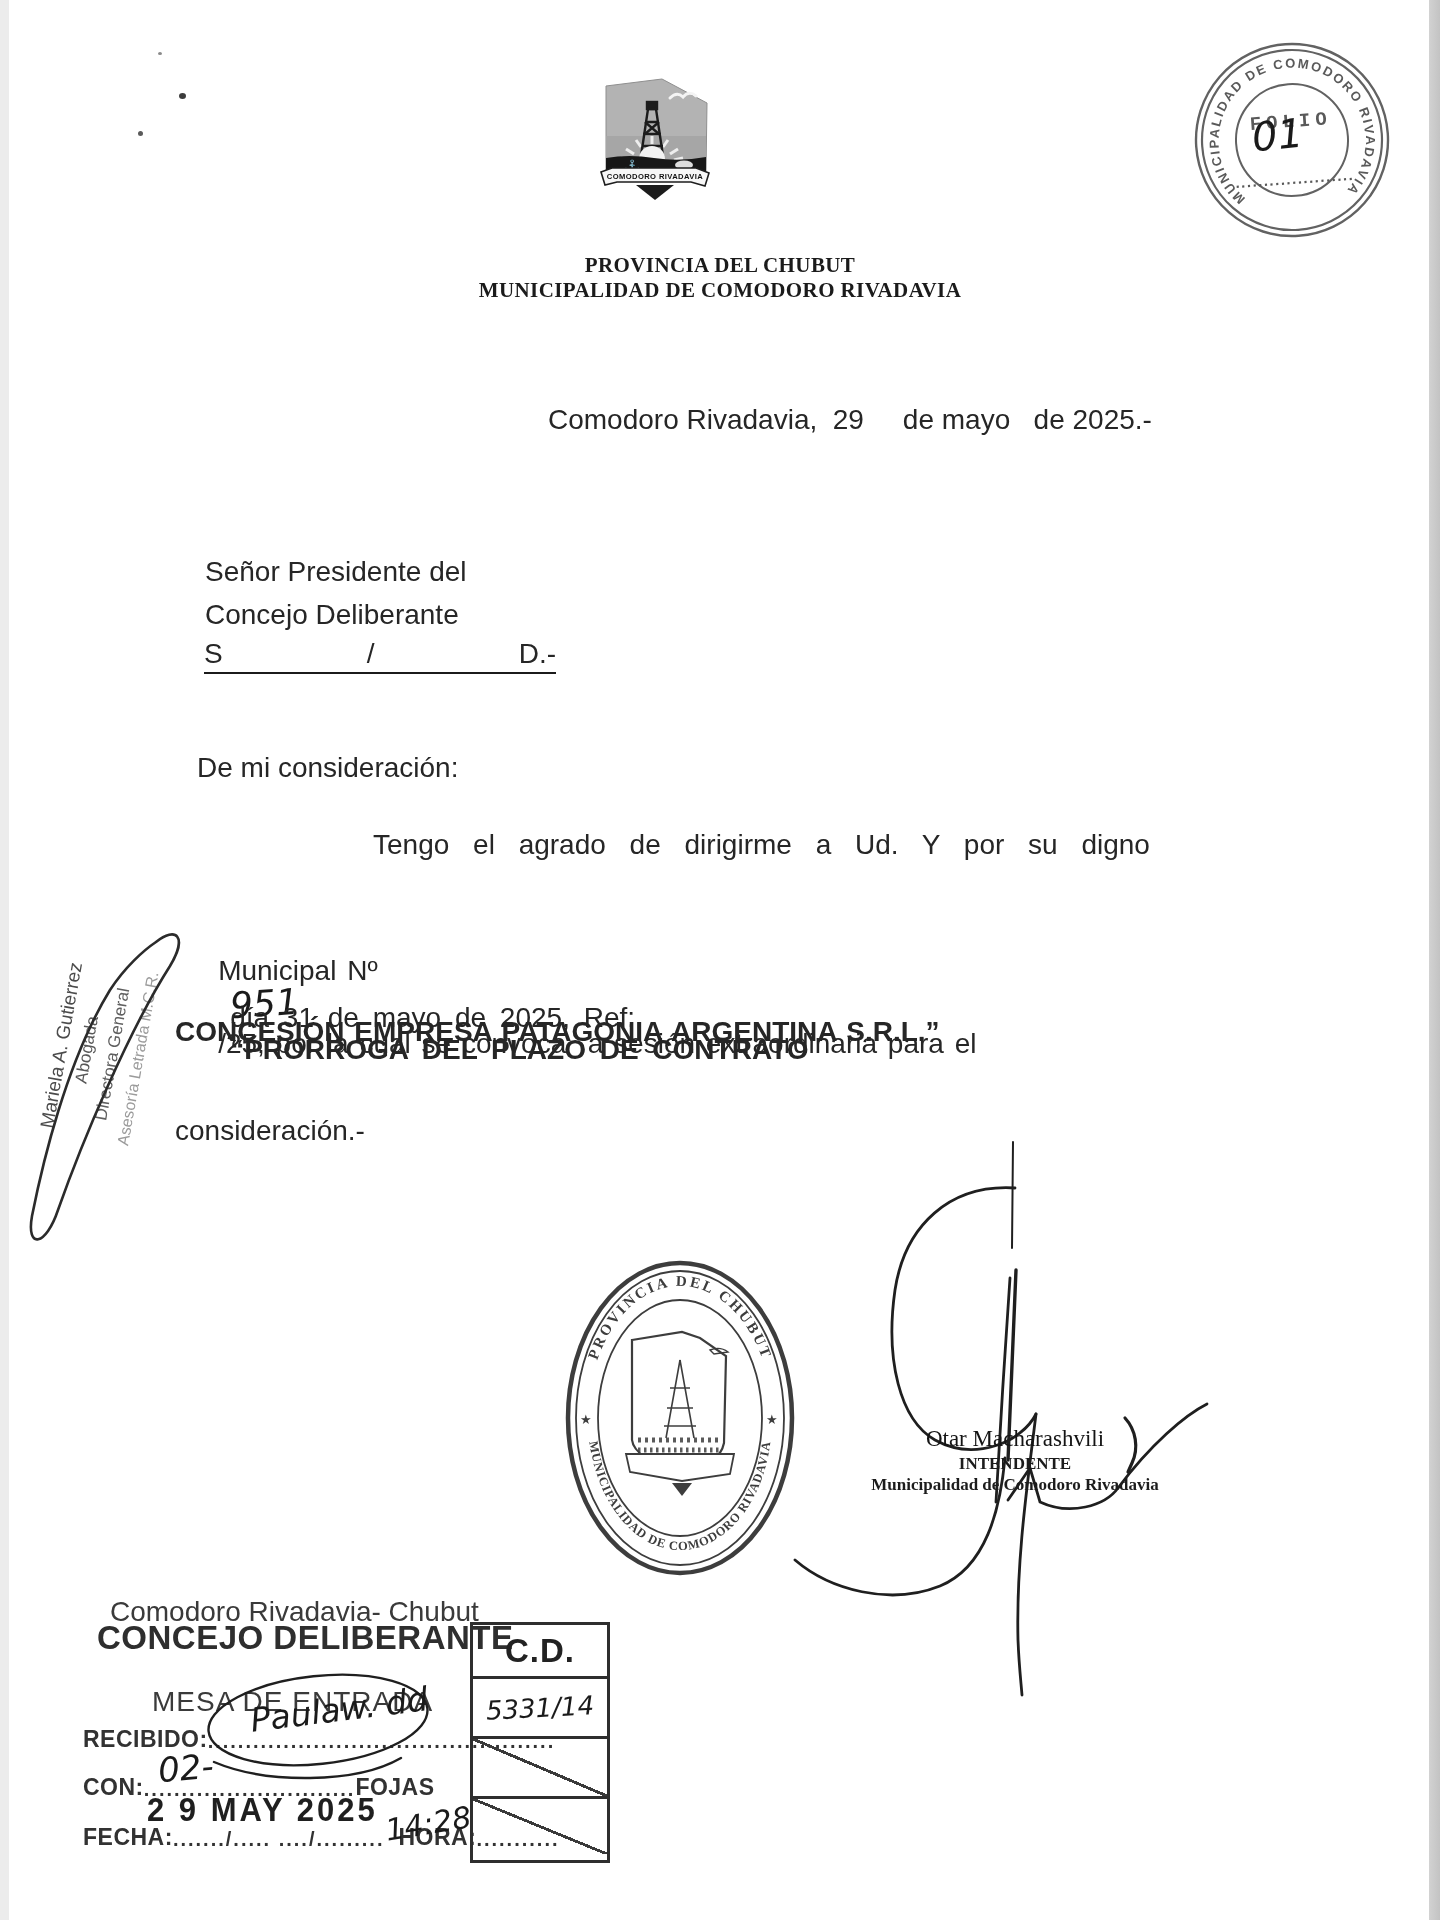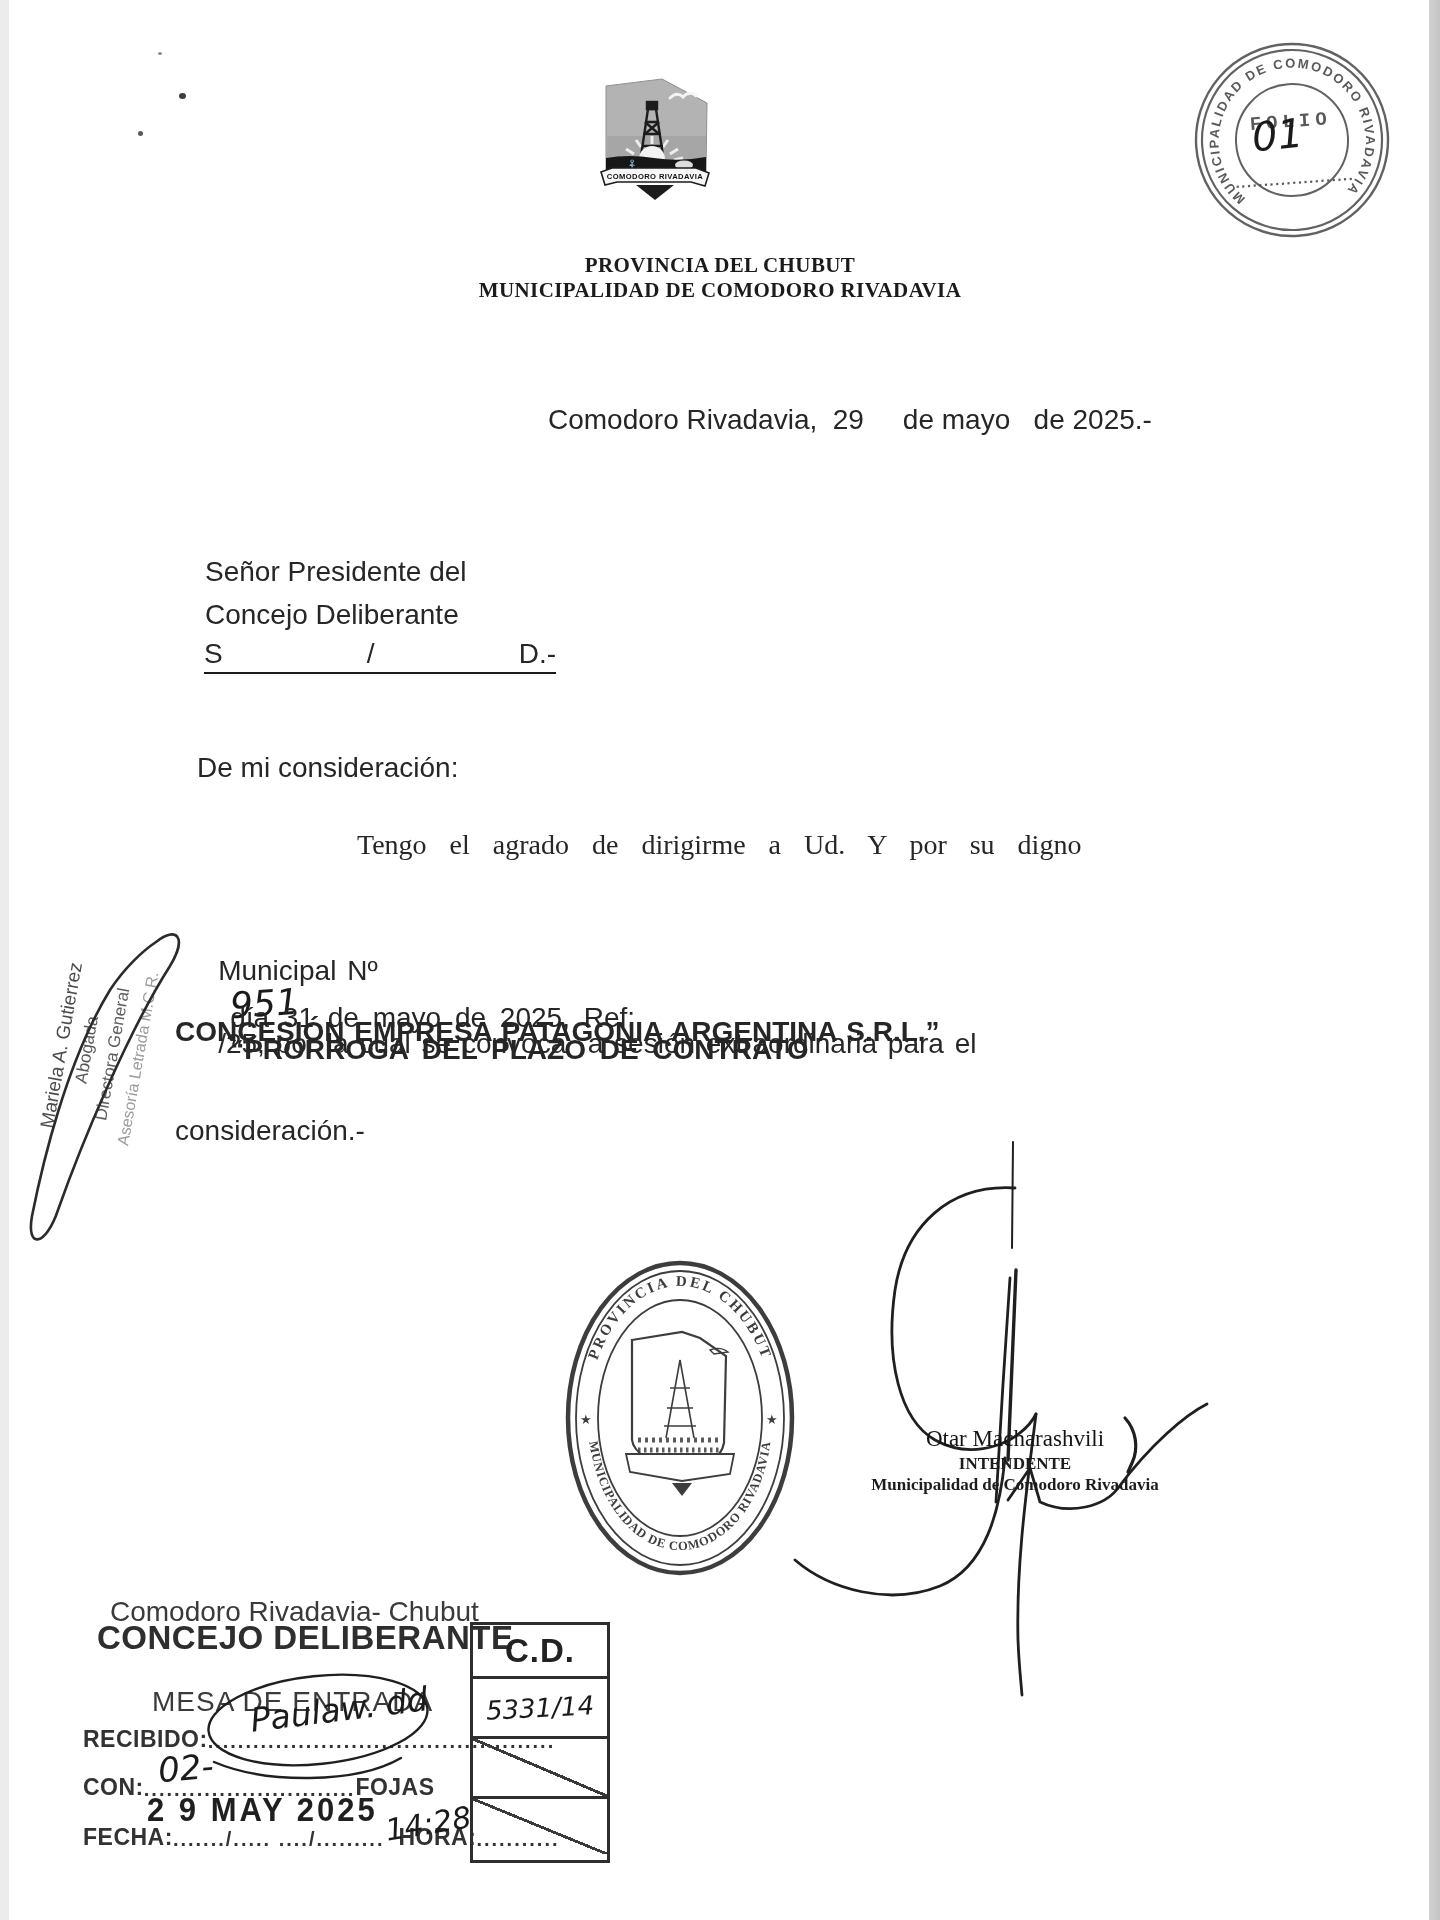--- a/index.html
+++ b/index.html
@@ -110,21 +110,21 @@
   <div class="abs body-line" style="left:205px;top:556px;">Señor Presidente del</div>
   <div class="abs body-line" style="left:205px;top:599px;">Concejo Deliberante</div>
   <div class="abs sd-row" style="left:204px;top:638px;width:352px;">
     <span>S</span>
     <span>/</span>
     <span>D.-</span>
   </div>
 
   <div class="abs body-line" style="left:197px;top:752px;">De mi consideración:</div>
 
-  <div class="abs body-line" style="left:357px;top:829px;word-spacing:16px;font-family:Liberation Serif, serif;">Tengo el agrado de dirigirme a Ud. Y por su digno</div>
+  <div class="abs body-line" style="left:373px;top:829px;word-spacing:16px;">Tengo el agrado de dirigirme a Ud. Y por su digno</div>
   <div class="abs body-line" style="left:175px;top:923px;word-spacing:3px;">
     <span>Municipal Nº</span>
     <span class="hand" style="font-size:36px;display:inline-block;transform:translateY(-4px) rotate(-4deg);margin:0 12px;">951</span>
     <span>/25, por la cual se convoca  a sesión extraordinaria para el</span>
   </div>
   <div class="abs body-line" style="left:175px;top:970px;word-spacing:6px;">
     <span>día 31 de mayo de 2025, Ref: </span>
     <span class="bold">“PRORROGA DEL PLAZO DE CONTRATO</span>
   </div>
   <div class="abs body-line bold" style="left:175px;top:1016px;word-spacing:2px;">CONCESIÓN EMPRESA PATAGONIA ARGENTINA S.R.L.”</div>

